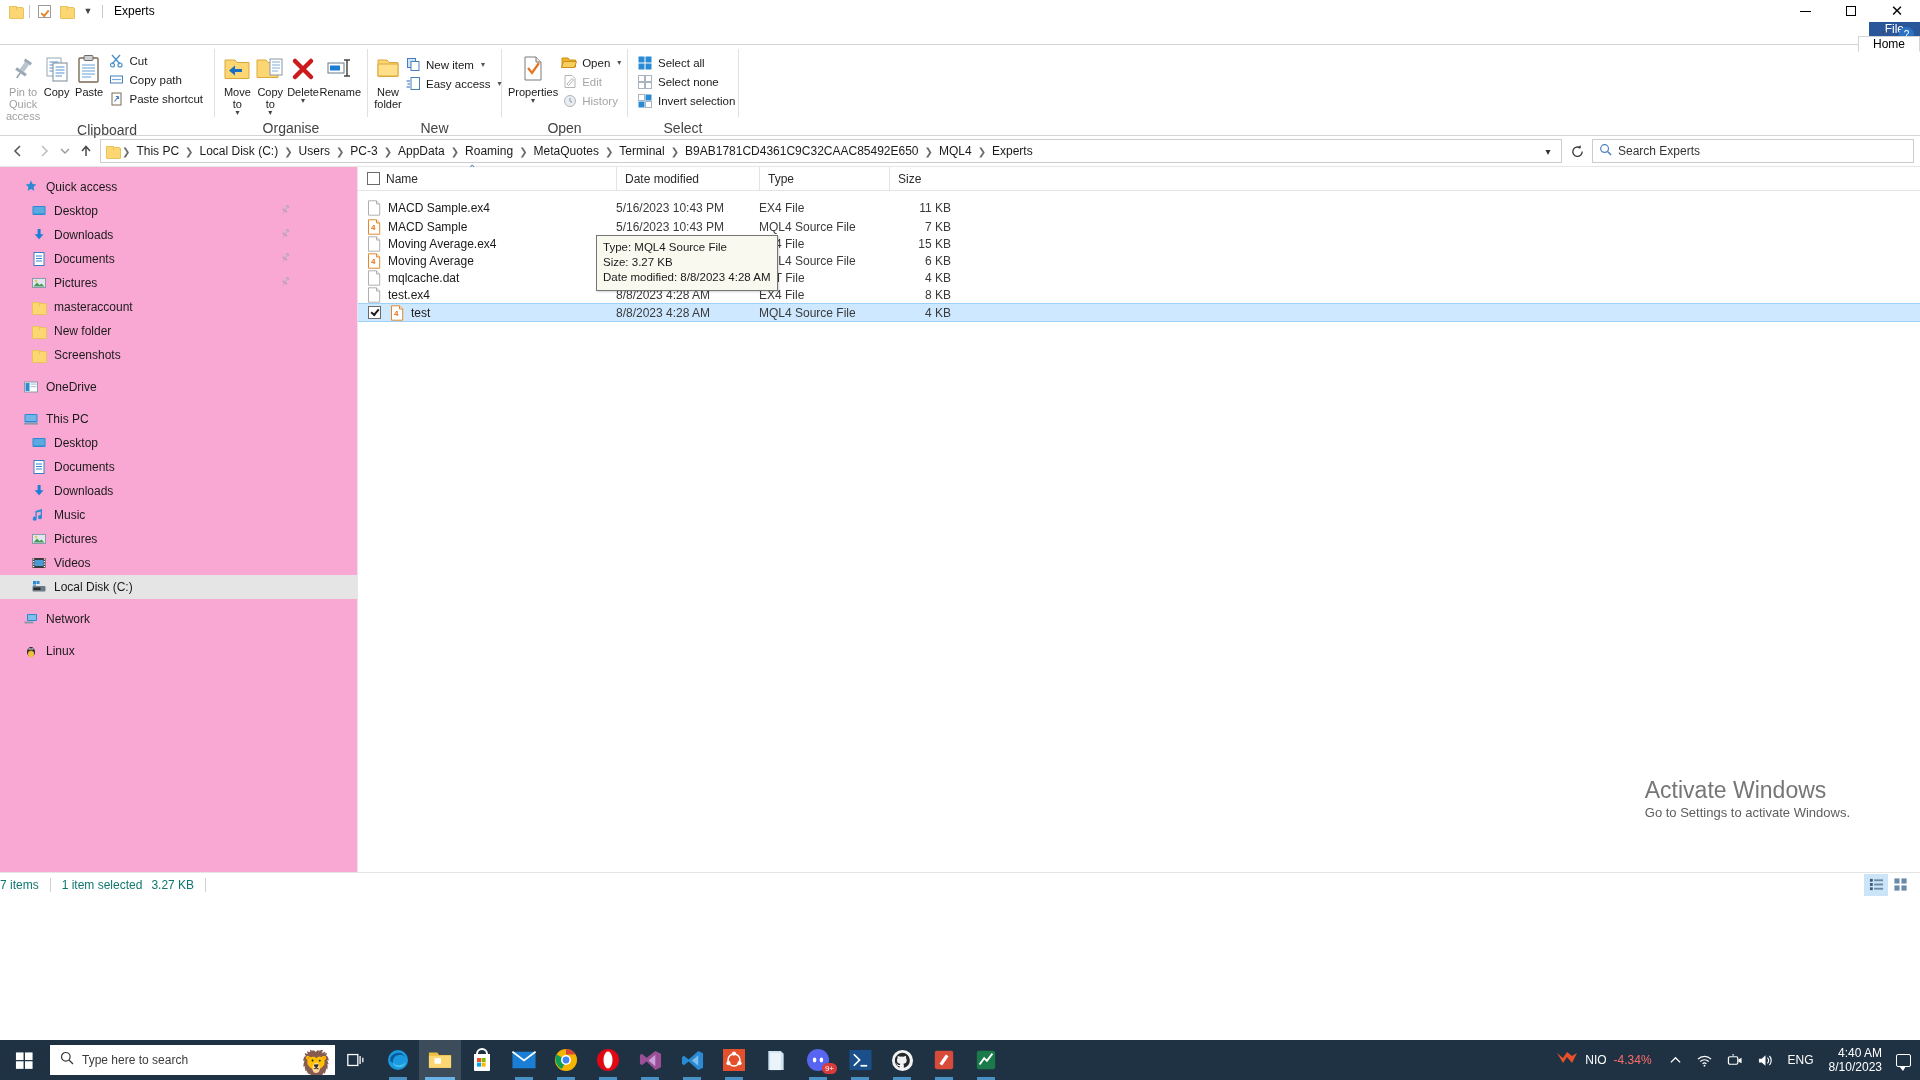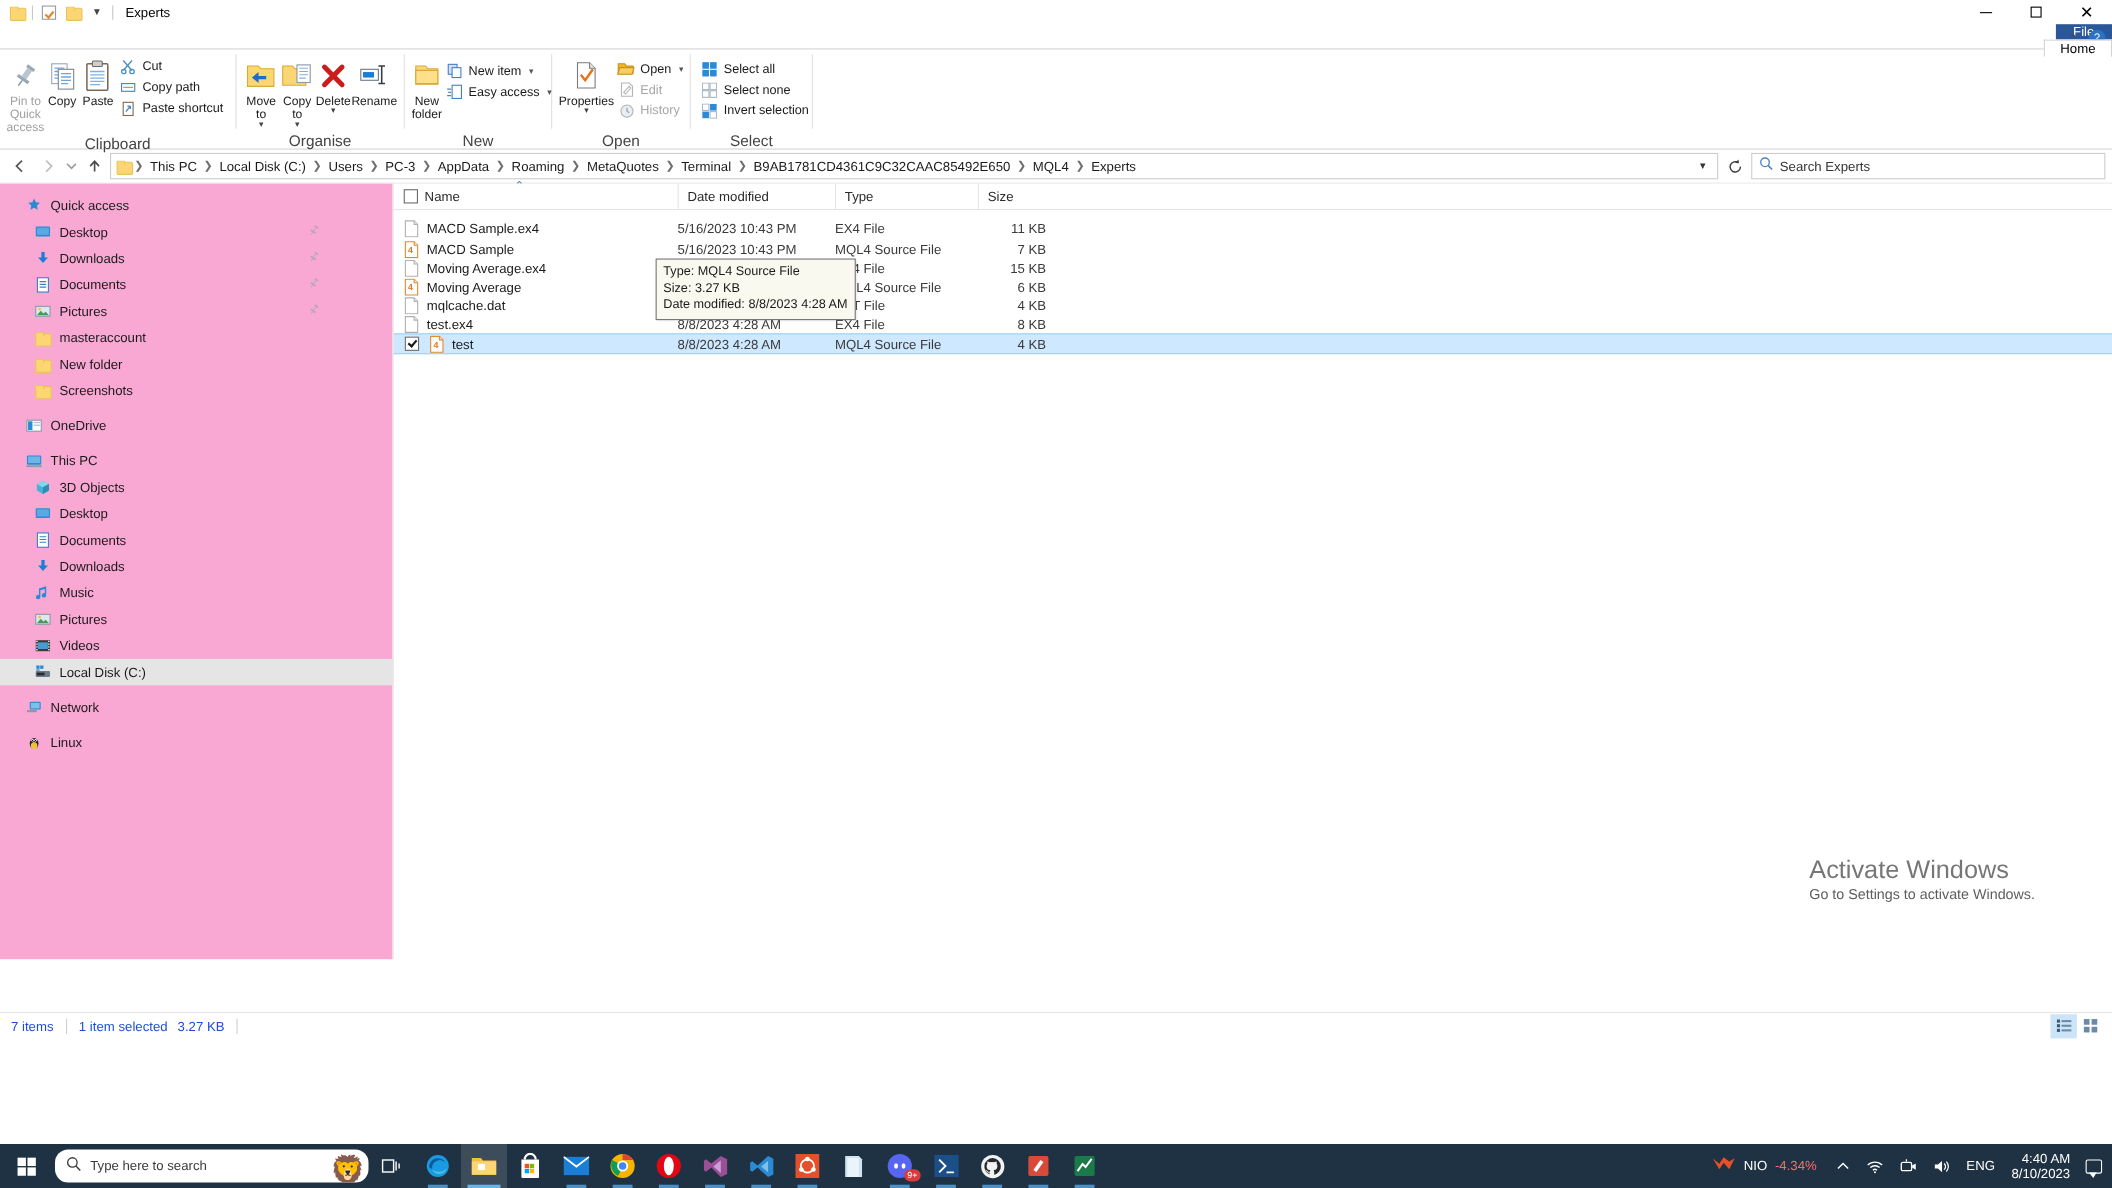--- a/index.html
+++ b/index.html
@@ -156,35 +156,35 @@
     color: #1a1a1a; line-height: 15px; white-space: nowrap;
   }
 
   .watermark { position: absolute; right: 70px; bottom: 52px; text-align: left; color: #6e6e6e; }
   .wm-title { font-size: 23px; line-height: 30px; color: #767676; }
   .wm-sub { font-size: 13px; color: #5d5d5d; }
 
   
   .statusbar {
     height: 24px; border-top: 1px solid #e4e4e4; display: flex; align-items: center;
-    font-size: 12px; color: #1d4ed8; padding-left: 10px; gap: 0; background: #fff; margin-top: 48px;
+    font-size: 12px; color: #0f766e; gap: 0; background: #fff;
   }
   .sb-sep { width: 1px; height: 14px; background: #d0d0d0; margin: 0 11px; }
   .sb-views { margin-left: auto; display: flex; align-items: center; gap: 0; padding-right: 8px; }
   .view-btn { width: 24px; height: 22px; display: flex; align-items: center; justify-content: center; }
   .view-btn.active { background: #cce4f7; }
 
   
   .taskbar {
     position: absolute; left: 0; bottom: 0; width: 1920px; height: 40px;
     background: #1f3243; display: flex; align-items: center;
   }
   .tb-start { width: 48px; height: 40px; display: flex; align-items: center; justify-content: center; }
   .tb-search {
-    width: 285px; height: 30px; background: #fff; border-radius: 12px; display: flex;
+    width: 285px; height: 30px; background: #fff; border-radius: 0; display: flex;
     align-items: center; gap: 8px; padding: 0 10px; margin-left: 2px; position: relative; overflow: hidden;
   }
   .tb-search .ph { font-size: 12px; color: #3a3a3a; }
   .lion { position: absolute; right: 2px; bottom: -2px; font-size: 26px; line-height: 26px; }
   .tb-icon { width: 42px; height: 40px; display: flex; align-items: center; justify-content: center; position: relative; }
   .tb-icon.active { background: rgba(255,255,255,.13); }
   .tb-icon.active::after {
     content: ""; position: absolute; bottom: 0; left: 6px; right: 6px; height: 3px; background: #6bb4e8;
   }
   .tb-icon.open::after {
@@ -724,30 +724,20 @@
       <div class="nav-gap"></div>
       <div class="nav-item">
         <span class="nav-ico">
           <svg width="16" height="16" viewBox="0 0 16 16">
               <rect x="1.5" y="3" width="13" height="8.5" rx="1" fill="#2b8ad4"></rect>
               <rect x="2.5" y="4" width="11" height="6" fill="#6fb5e8"></rect>
               <rect x="1" y="12" width="14" height="1.6" fill="#8a9aa8"></rect>
             </svg>
         </span>
         <span class="nav-label">This PC</span>
-      </div>
-      <div class="nav-item indent1">
-        <span class="nav-ico">
-          <svg width="16" height="16" viewBox="0 0 16 16">
-              <path d="M8 2 l5.5 3 v6 l-5.5 3 -5.5 -3 v-6 z" fill="#4ab0d8"></path>
-              <path d="M8 2 l5.5 3 -5.5 3 -5.5 -3 z" fill="#8ad4e8"></path>
-              <path d="M8 8 v6 l5.5 -3 v-6 z" fill="#2b90b8"></path>
-            </svg>
-        </span>
-        <span class="nav-label">3D Objects</span>
       </div>
       <div class="nav-item indent1">
         <span class="nav-ico">
           <svg width="16" height="16" viewBox="0 0 16 16">
               <rect x="1.5" y="3" width="13" height="9" rx="1" fill="#2b8ad4"></rect>
               <rect x="2.5" y="4" width="11" height="6.5" fill="#5aa9e0"></rect>
             </svg>
         </span>
         <span class="nav-label">Desktop</span>
       </div>

